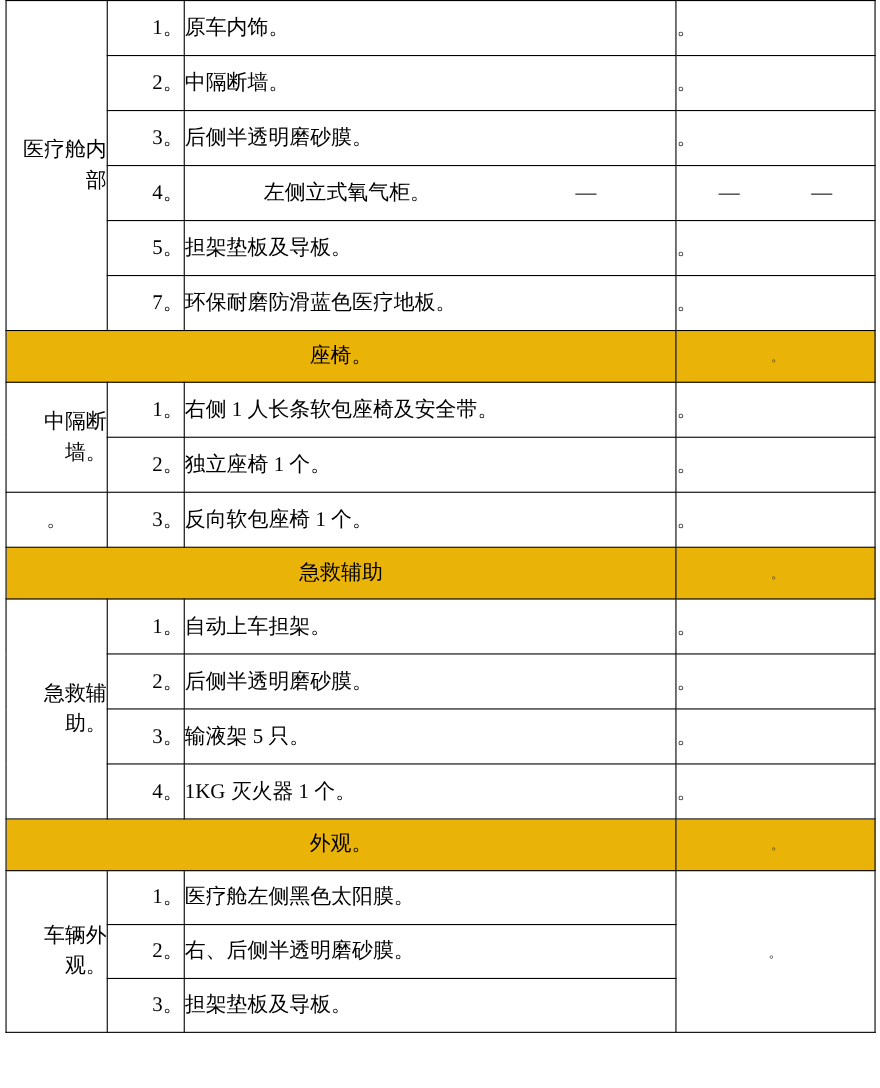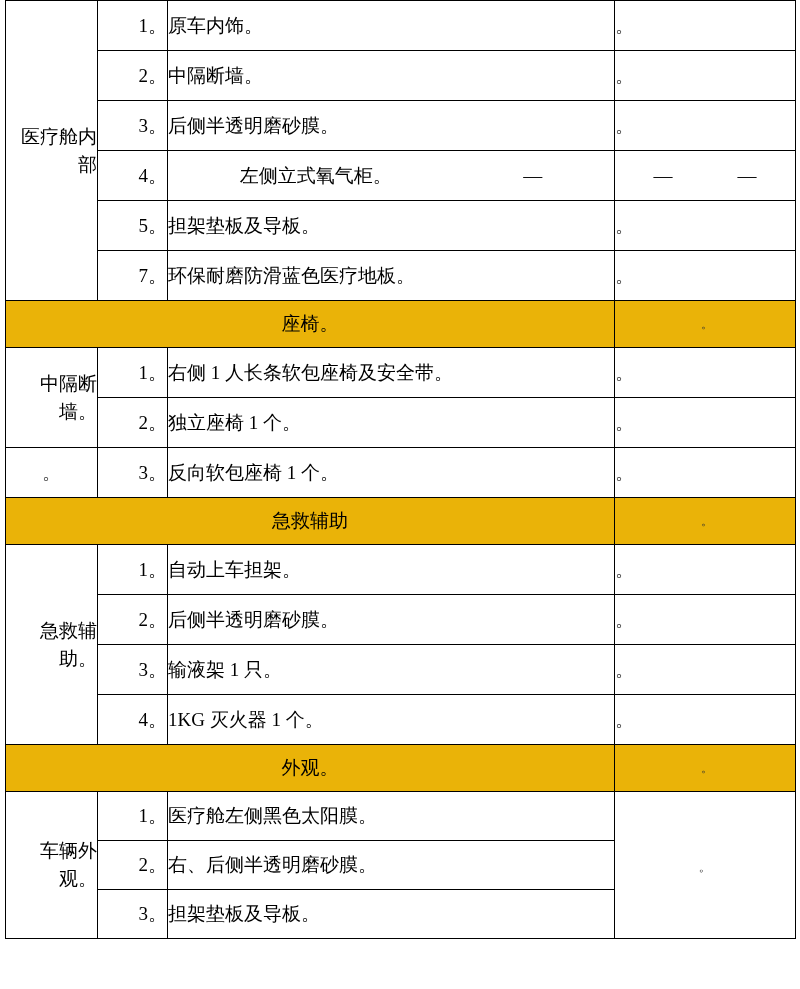--- a/index.html
+++ b/index.html
@@ -214,21 +214,21 @@
         <td class="item">自动上车担架。</td>
         <td class="blank">。</td>
       </tr>
       <tr class="row-h2">
         <td class="num">2。</td>
         <td class="item">后侧半透明磨砂膜。</td>
         <td class="blank">。</td>
       </tr>
       <tr class="row-h2">
         <td class="num">3。</td>
-        <td class="item">输液架 1 只。</td>
+        <td class="item">输液架 5 只。</td>
         <td class="blank">。</td>
       </tr>
       <tr class="row-h2">
         <td class="num">4。</td>
         <td class="item">1KG 灭火器 1 个。</td>
         <td class="blank">。</td>
       </tr>
 
       <tr>
         <td class="section" colspan="3">

